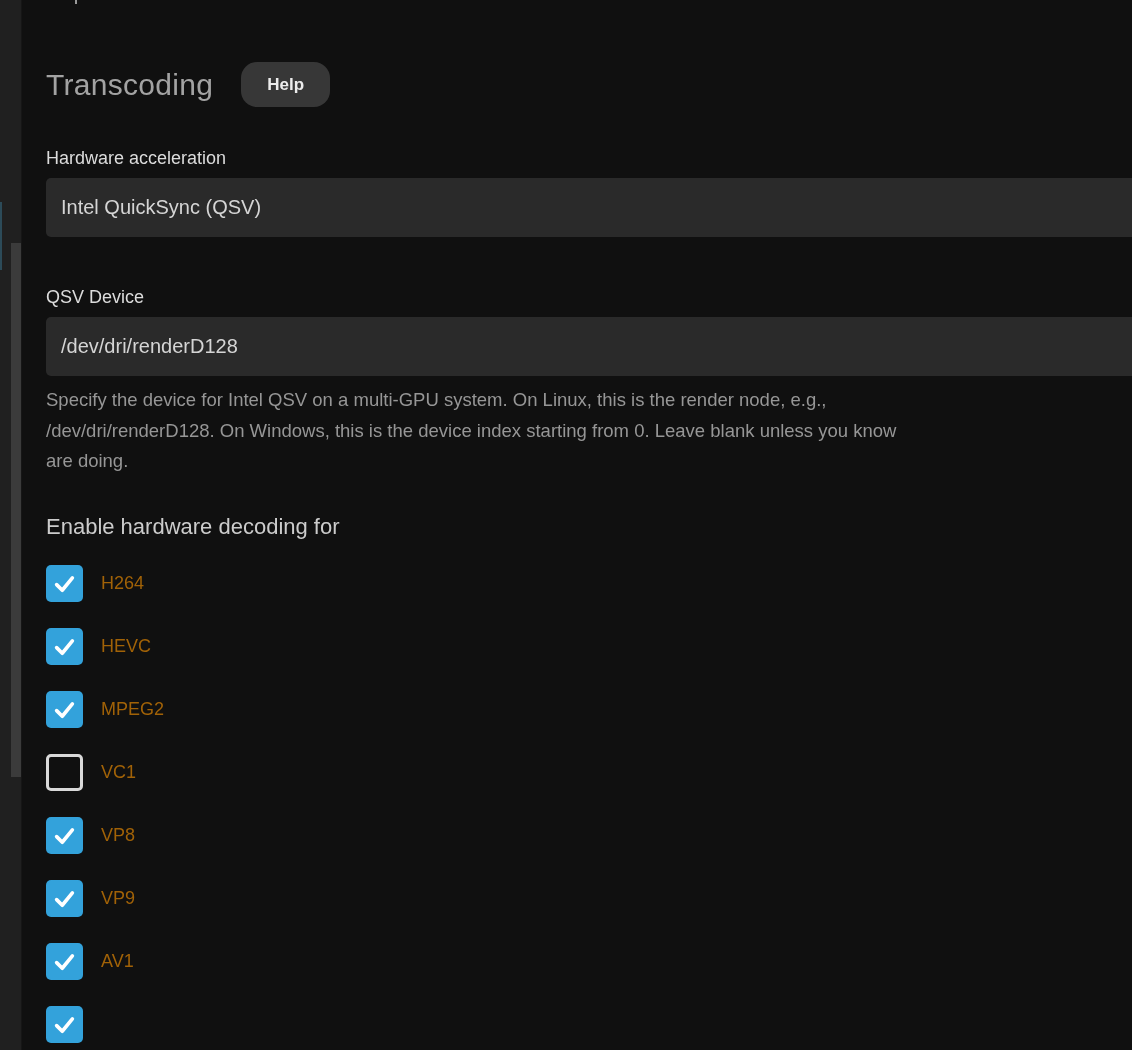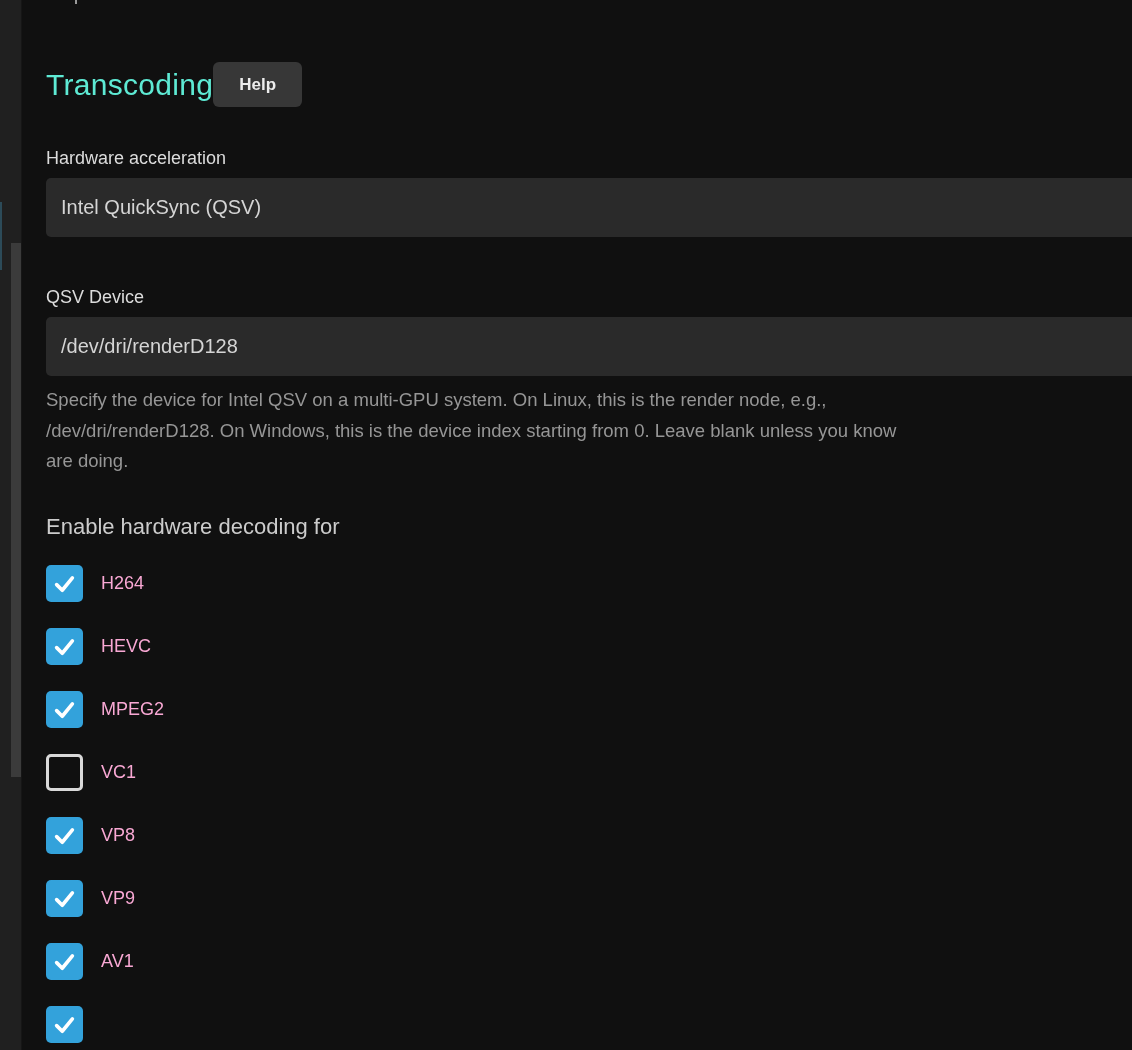--- a/index.html
+++ b/index.html
@@ -39,25 +39,26 @@
     position: absolute; left: 46px; top: 0;
     width: 1246px;
   }
 
   .title-row {
     margin-top: 62px;
     display: flex; align-items: center;
   }
   .page-title {
     font-size: 30px; font-weight: 400;
-    color: #5eead4; letter-spacing: 0.3px;
+    color: #a3a3a3; letter-spacing: 0.3px;
   }
   .help-button {
+    margin-left: 28px;
     background: #373737; color: #ececec;
-    border: none; border-radius: 6px;
+    border: none; border-radius: 16px;
     font-family: "Liberation Sans", sans-serif;
     font-size: 17px; font-weight: bold;
     padding: 0 26px; height: 45px;
     cursor: pointer;
   }
 
   .field-label {
     display: block;
     font-size: 18px; color: #dcdcdc;
   }
@@ -111,21 +112,21 @@
     border-radius: 5px;
     flex: 0 0 37px;
     display: flex; align-items: center; justify-content: center;
     cursor: pointer;
   }
   .checkbox.checked { background: #33a2db; }
   .checkbox.unchecked { background: transparent; border: 3px solid #d9d9d9; }
   .checkbox svg { width: 27px; height: 27px; }
   .codec-label {
     margin-left: 18px;
-    font-size: 18px; color: #f9a8d4;
+    font-size: 18px; color: #a16207;
   }
 </style>
 </head>
 <body>
 
 <div class="drawer-strip">
   <div class="drawer-accent-fragment"></div>
   <div class="drawer-scrollbar-thumb"></div>
 </div>
 <div class="top-speck"></div>

